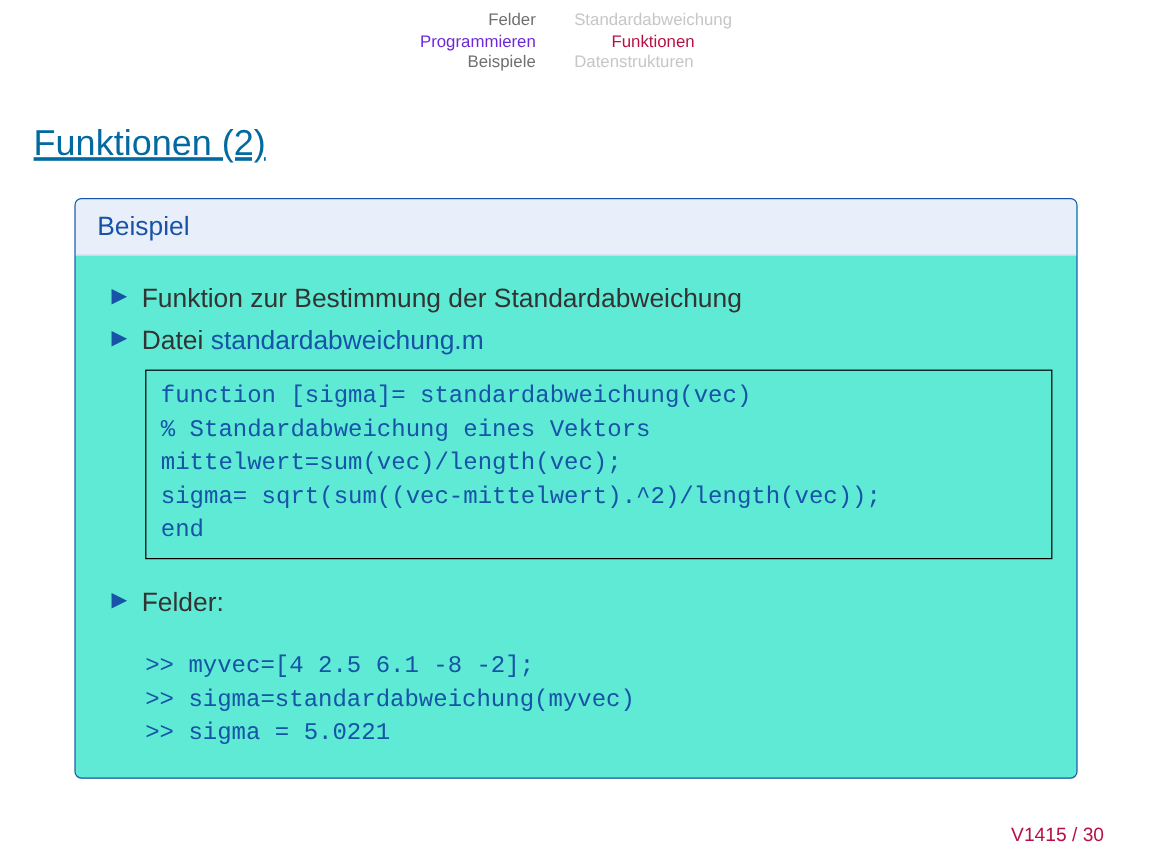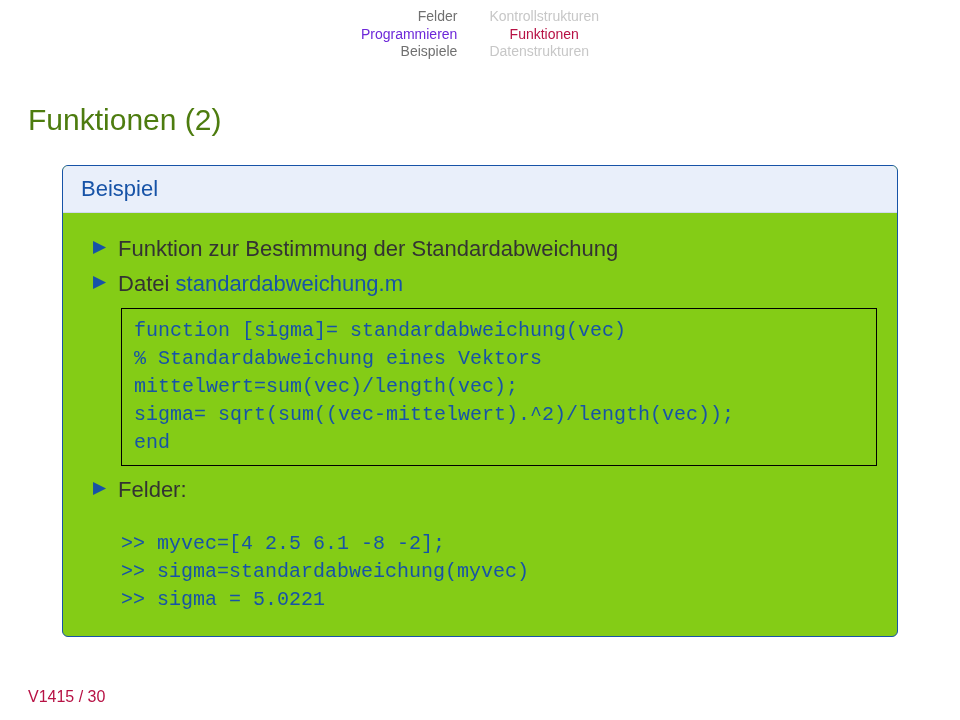--- a/index.html
+++ b/index.html
@@ -30,31 +30,32 @@
   .nav-right {
     text-align: left;
     color: #c7c7c7;
   }
   .nav-right .active {
     color: #b71144;
     text-align: center;
   }
   .nav-left div, .nav-right div { line-height: 1.25; }
   .title {
-    color: #4d7c0f;
+    color: #0369a1;
     font-size: 30px;
     font-weight: 400;
     padding: 28px 0 28px 28px;
+    text-decoration: underline;
   }
   .block {
     margin: 0 62px;
     border: 1px solid #1753a7;
     border-radius: 6px;
     overflow: hidden;
-    background: #84cc16;
+    background: #5eead4;
   }
   .block-title {
     background: #e9effa;
     color: #1753a7;
     font-size: 22px;
     font-weight: 400;
     padding: 10px 18px;
     border-bottom: 1px solid #d0daee;
   }
   .block-body {
@@ -72,21 +73,21 @@
   .tri {
     color: #1753a7;
     font-size: 17px;
     line-height: 28px;
     flex-shrink: 0;
   }
   .bullet-text { flex: 1; }
   .italic-blue { color: #1753a7; }
   .code-box {
     border: 1.5px solid #000;
-    margin: 8px 0 8px 38px;
+    margin: 8px 0 20px 38px;
     padding: 8px 12px;
     font-family: "Courier New", monospace;
     font-size: 20px;
     line-height: 1.4;
     color: #1753a7;
     white-space: pre;
     overflow: hidden;
   }
   .call-block {
     margin-left: 38px;
@@ -96,38 +97,38 @@
     color: #1753a7;
     white-space: pre;
     margin-top: 24px;
   }
   .footer {
     position: absolute;
     bottom: 14px;
     left: 0;
     right: 0;
     display: flex;
-    justify-content: flex-start;
-    padding: 0 28px;
+    justify-content: flex-end;
+    padding: 0 40px;
     color: #b71144;
     font-size: 16px;
     font-weight: 500;
   }
 </style>
 </head>
 <body>
 
 <div class="header-nav">
   <div class="nav-left">
     <div>Felder</div>
     <div class="active">Programmieren</div>
     <div>Beispiele</div>
   </div>
   <div class="nav-right">
-    <div>Kontrollstrukturen</div>
+    <div>Standardabweichung</div>
     <div class="active">Funktionen</div>
     <div>Datenstrukturen</div>
   </div>
 </div>
 
 <div class="title">Funktionen (2)</div>
 
 <div class="block">
   <div class="block-title">Beispiel</div>
   <div class="block-body">

